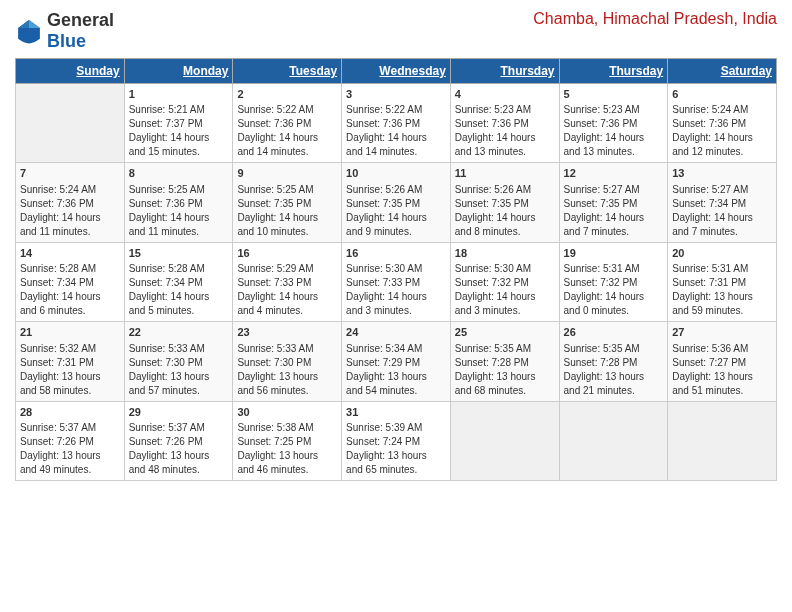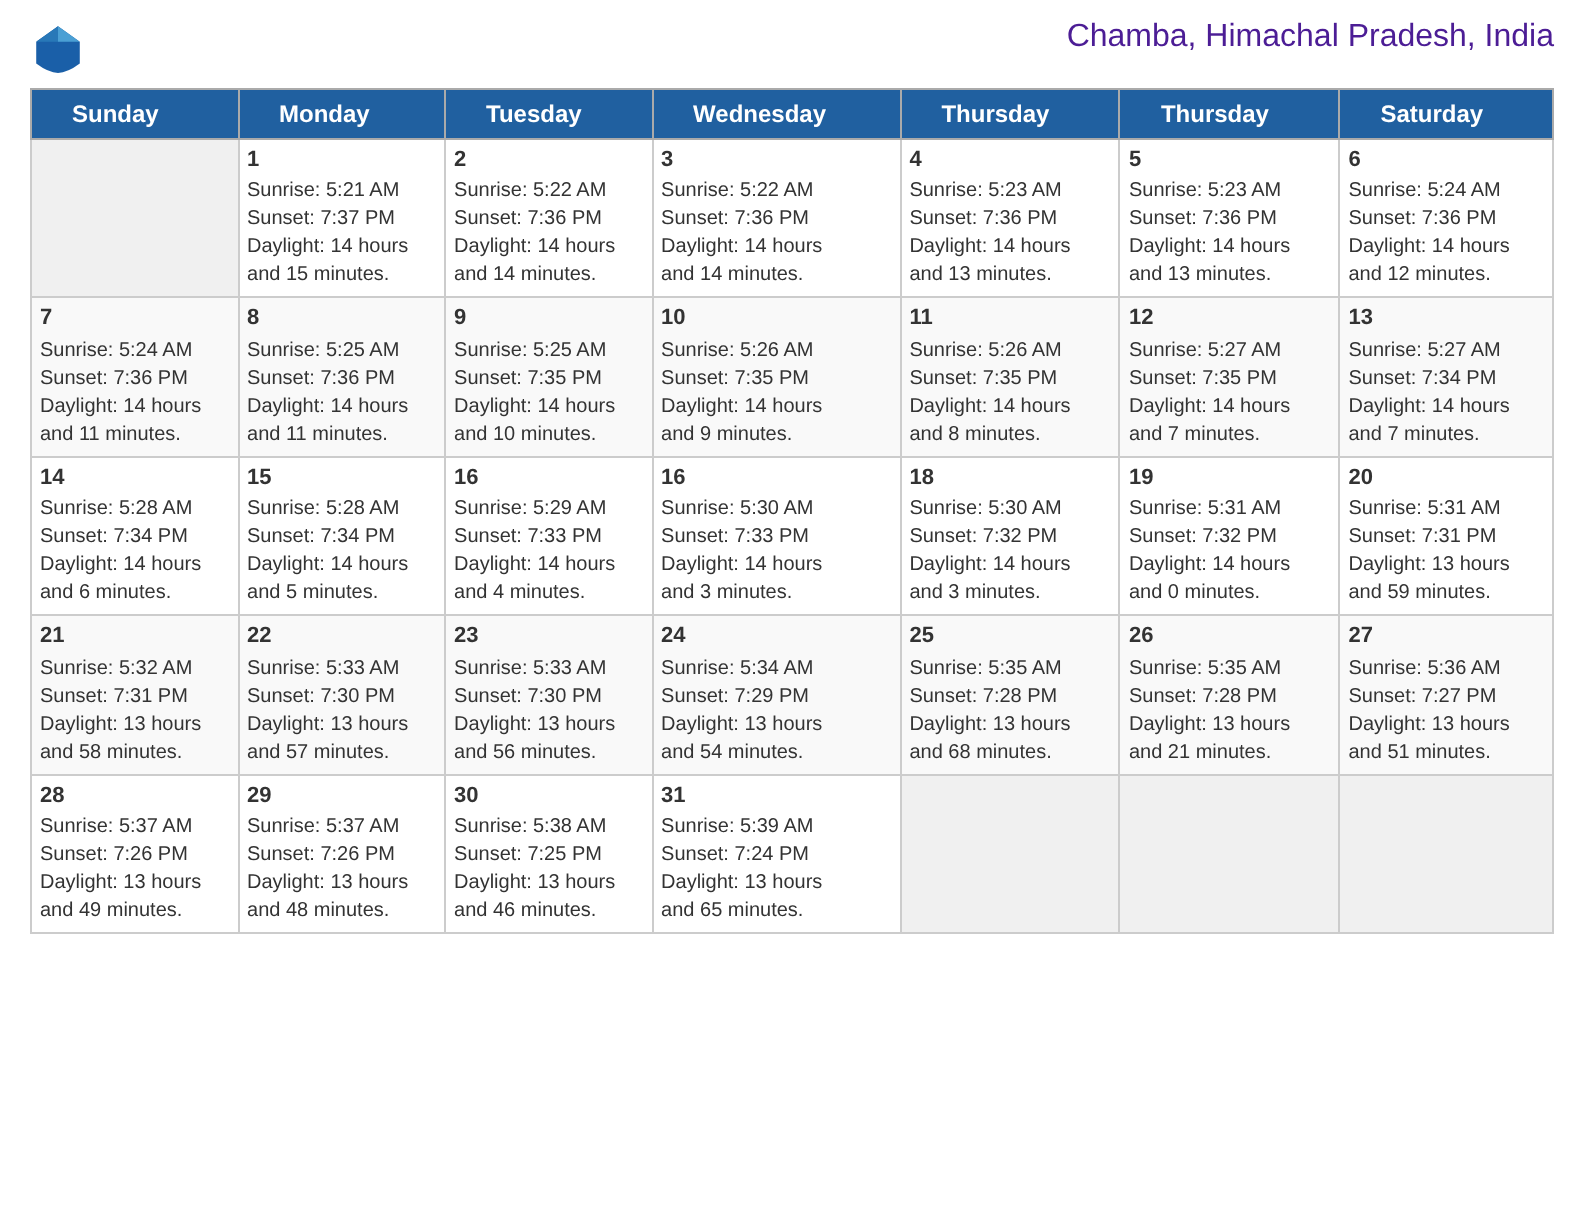--- a/index.html
+++ b/index.html
@@ -42,35 +42,36 @@
     .title-area {
       text-align: right;
     }
     .main-title {
       font-size: 36px;
       font-weight: bold;
       color: #333;
     }
     .subtitle {
       font-size: 16px;
-      color: #4c1d95;
+      color: #b91c1c;
       margin-left: 20px;
     }
     table {
       width: 100%;
       border-collapse: collapse;
       font-size: 10.5px;
     }
     thead tr th {
       background-color: #2060a0;
       color: #fff;
-      padding: 5px 20px;
-      text-align: left;
+      padding: 5px 4px;
+      text-align: right;
       font-size: 12px;
       border: 1px solid #aaa;
+      text-decoration: underline;
     }
     tbody tr td {
       border: 1px solid #ccc;
       padding: 3px 4px;
       vertical-align: top;
       background: #fff;
       color: #333;
       line-height: 1.4;
     }
     tbody tr:nth-child(even) td {
@@ -94,20 +95,24 @@
 <body>
 
 <div class="container">
   <div class="header-area">
     <div class="logo">
       <svg class="logo-icon" viewBox="0 0 36 36" xmlns="http://www.w3.org/2000/svg">
         <path d="M18 4 L32 14 L32 28 Q24 34 18 34 Q12 34 4 28 L4 14 Z" fill="#1a5fa8"></path>
         <path d="M18 4 L32 14 L18 14 Z" fill="#4a9fd4"></path>
         <path d="M4 14 L18 14 L18 4 Z" fill="#2878b8"></path>
       </svg>
+      <div>
+        <span class="logo-text-general">General</span><br>
+        <span class="logo-text-blue">Blue</span>
+      </div>
     </div>
     <div class="title-area">
       <div class="subtitle">Chamba, Himachal Pradesh, India</div>
     </div>
   </div>
 
   <table>
     <thead>
       <tr>
       <th>Sunday</th>

